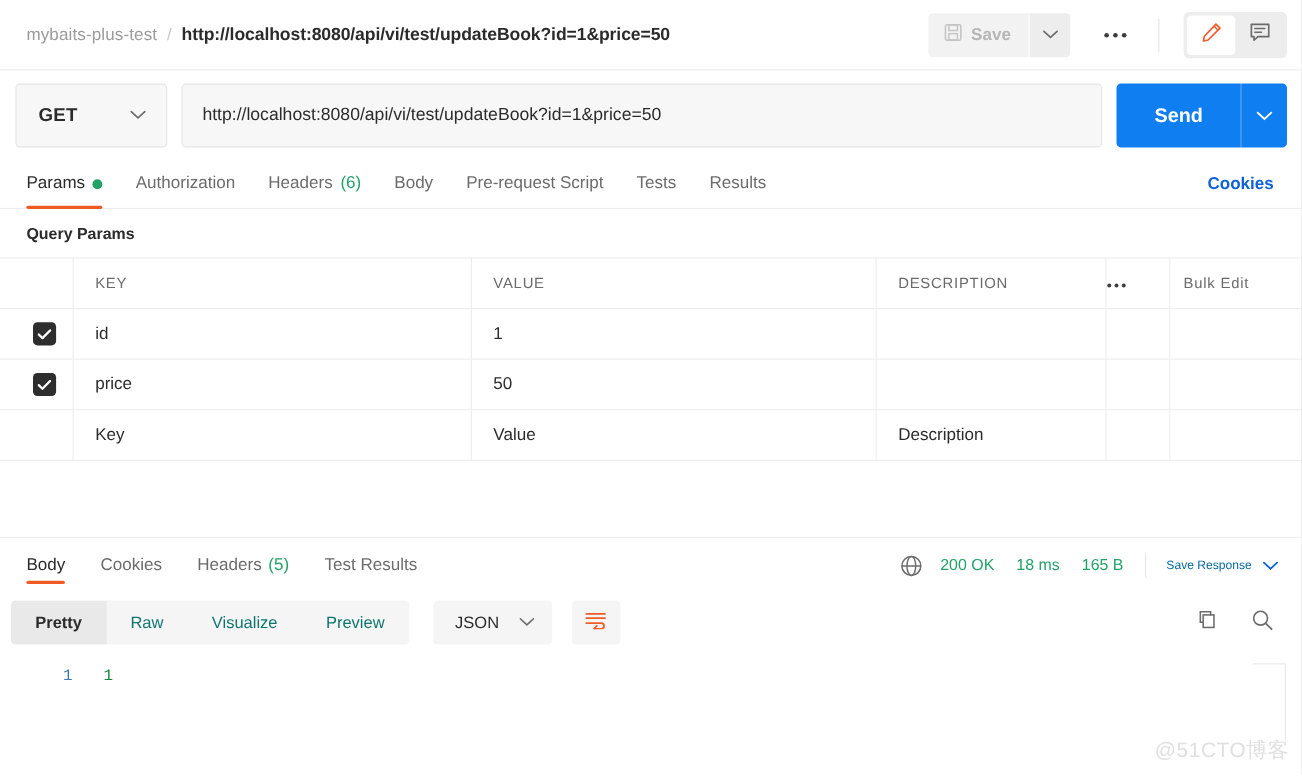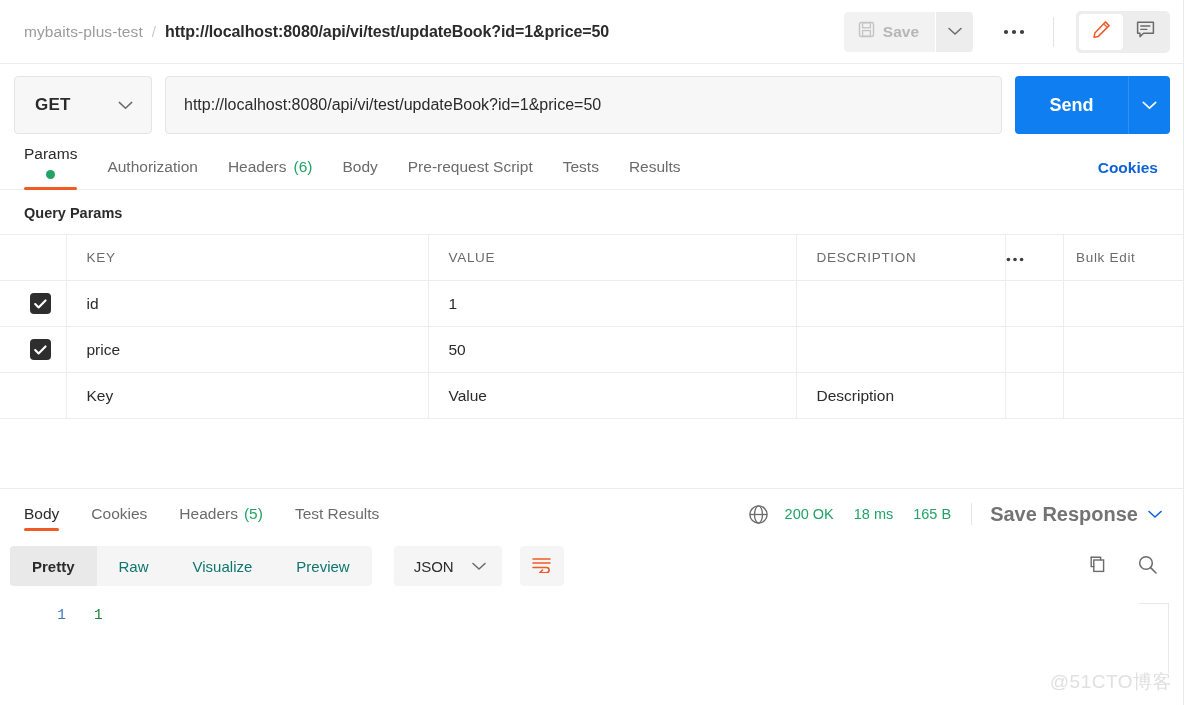--- a/index.html
+++ b/index.html
@@ -91,21 +91,21 @@
   .req-tabs {
     display: flex; align-items: flex-end; padding: 0 14px 0 14px;
     border-bottom: 1px solid #ededed; height: 44px;
     position: relative;
   }
   .rtab {
     position: relative; display: flex; align-items: center; gap: 7px;
     height: 44px; padding: 0 15px; font-size: 15.5px; color: #6b6b6b;
     cursor: pointer; white-space: nowrap;
   }
-  .rtab:first-child { padding-left: 10px; flex-direction: column; }
+  .rtab:first-child { padding-left: 10px; }
   .rtab.active { color: #2b2b2b; }
   .rtab.active::after {
     content: ""; position: absolute; left: 10px; right: 15px; bottom: -1px;
     height: 3px; background: #ef5b25; border-radius: 2px;
   }
   .green-dot { width: 9px; height: 9px; border-radius: 50%; background: #21a366; display: inline-block; }
   .count-green { color: #21a366; }
   .cookies-link {
     margin-left: auto; font-size: 15.5px; font-weight: bold; color: #0f62d6;
     padding: 0 12px 0 0; cursor: pointer; align-self: center;
@@ -152,21 +152,21 @@
   .rstab:first-child { padding-left: 10px; }
   .rstab.active { color: #2b2b2b; font-weight: normal; }
   .rstab.active::after {
     content: ""; position: absolute; left: 10px; right: 16px; bottom: 8px;
     height: 3px; background: #ef5b25; border-radius: 2px;
   }
   .resp-meta { margin-left: auto; display: flex; align-items: center; gap: 0; padding-right: 8px; }
   .globe { margin-right: 16px; display: flex; align-items: center; }
   .meta-item { font-size: 14.5px; color: #21a366; margin-right: 20px; white-space: nowrap; }
   .meta-sep { width: 1px; height: 22px; background: #e4e4e4; margin-right: 18px; }
-  .save-resp { font-size: 20px; font-weight: bold; color: #737373; cursor: pointer; }
+  .save-resp { font-size: 11px; font-weight: normal; color: #0369a1; cursor: pointer; }
   .save-resp-caret { margin-left: 10px; display: flex; align-items: center; cursor: pointer; }
 
   .resp-toolbar { display: flex; align-items: center; padding: 0 14px 0 10px; height: 54px; }
   .seg {
     display: flex; align-items: center; background: #f5f5f5; border-radius: 4px; overflow: hidden;
     height: 40px;
   }
   .seg > div {
     height: 40px; display: flex; align-items: center; padding: 0 22px;
     font-size: 15px; color: #0f766e; cursor: pointer;

